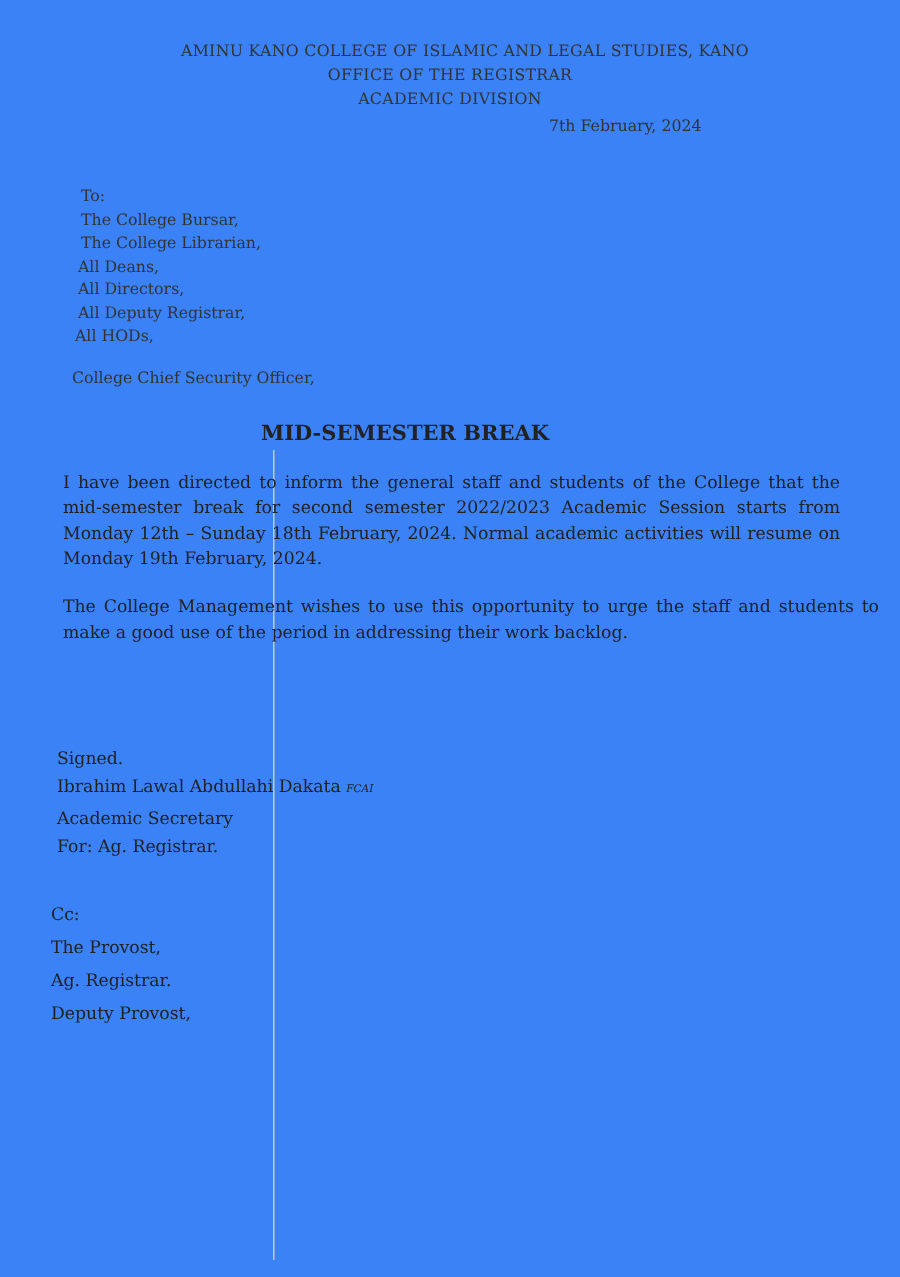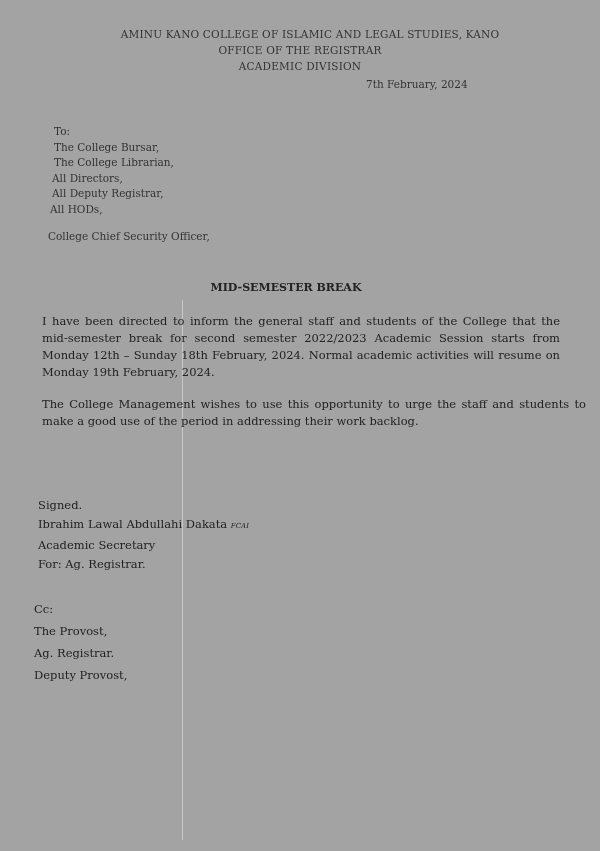--- a/index.html
+++ b/index.html
@@ -1,30 +1,30 @@
 <!DOCTYPE html>
 <html><head>
   <meta charset="utf-8">
   <style>
     html, body { margin: 0; padding: 0; }
     body {
       width: 600px; height: 851px; background: #fafafa; overflow: hidden;
       position: relative; font-family: "DejaVu Serif", serif; color: #2a2a2a;
     }
-    .page { position: absolute; inset: 0; background: #a3a3a3; }
+    .page { position: absolute; inset: 0; background: #3b82f6; }
     .fold { position: absolute; left: 182px; top: 300px; width: 1px; height: 540px; background: #c8c8c8; }
     .header { position: absolute; top: 26px; left: 0; width: 600px; text-align: center; font-size: 10.5px; line-height: 16px; letter-spacing: 0.2px; color: #333; }
     .header div:first-child { padding-left: 20px; }
     .date { position: absolute; top: 78px; left: 366px; font-size: 10.5px; color: #333; }
     .recipients { position: absolute; top: 124px; left: 52px; font-size: 10.5px; line-height: 15.5px; color: #333; }
     .recipients div { white-space: nowrap; }
     .recipients .i1 { padding-left: 2px; }
     .recipients .i0 { margin-left: -2px; }
     .recipients .in { margin-left: -4px; margin-top: 12px; }
-    .title { position: absolute; top: 281px; left: 16px; width: 540px; text-align: center; font-size: 11px; font-weight: bold; color: #222; }
+    .title { position: absolute; top: 281px; left: 0; width: 540px; text-align: center; font-size: 14px; font-weight: bold; color: #222; }
     .para { position: absolute; left: 42px; width: 518px; font-size: 11.5px; line-height: 17px; text-align: justify; color: #222; }
     .p1 { top: 313px; }
     .p2 { top: 396px; width: 544px; }
     .sig { position: absolute; top: 496px; left: 38px; font-size: 11.5px; line-height: 19px; color: #222; }
     .sig .b { font-weight: normal; }
     .sig small { font-size: 7px; font-style: italic; }
     .cc { position: absolute; top: 598px; left: 34px; font-size: 11.5px; line-height: 22px; color: #222; }
   </style>
 </head>
 <body>
@@ -37,20 +37,21 @@
     <div>OFFICE OF THE REGISTRAR</div>
     <div>ACADEMIC DIVISION</div>
   </div>
 
   <div class="date">7th February, 2024</div>
 
   <div class="recipients">
     <div class="i1">To:</div>
     <div class="i1">The College Bursar,</div>
     <div class="i1">The College Librarian,</div>
+    <div>All Deans,</div>
     <div>All Directors,</div>
     <div>All Deputy Registrar,</div>
     <div class="i0">All HODs,</div>
     <div class="in">College Chief Security Officer,</div>
   </div>
 
   <div class="title">MID-SEMESTER BREAK</div>
 
   <div class="para p1">I have been directed to inform the general staff and students of the College that the mid-semester break for second semester 2022/2023 Academic Session starts from Monday 12th – Sunday 18th February, 2024. Normal academic activities will resume on Monday 19th February, 2024.</div>
   <div class="para p2">The College Management wishes to use this opportunity to urge the staff and students to make a good use of the period in addressing their work backlog.</div>

